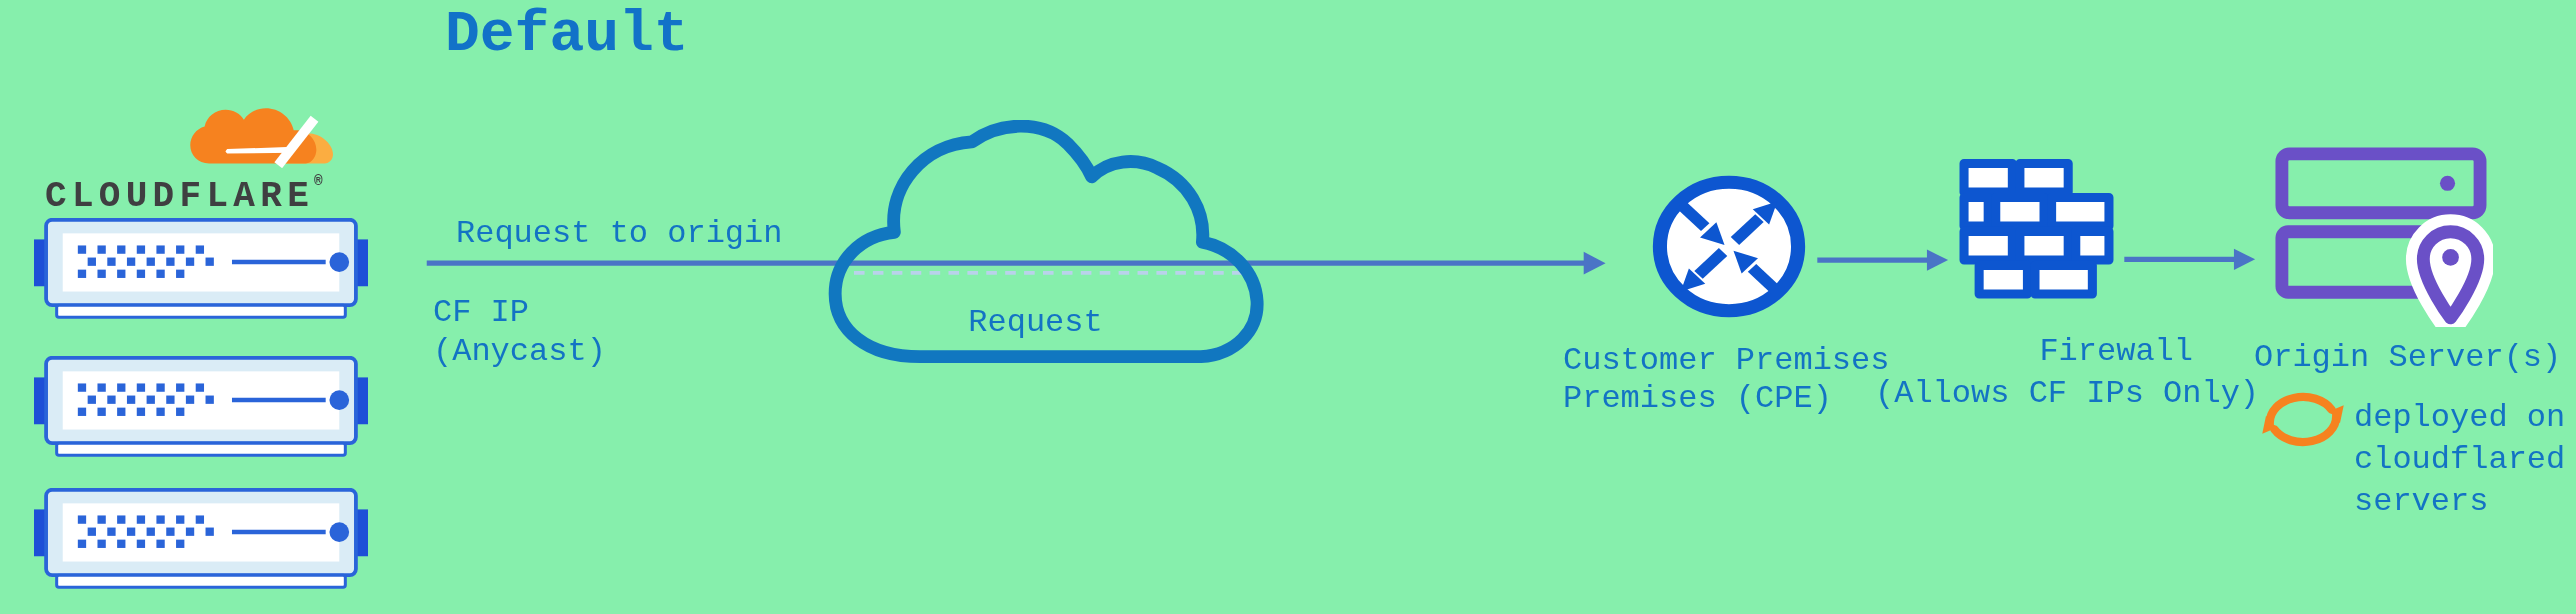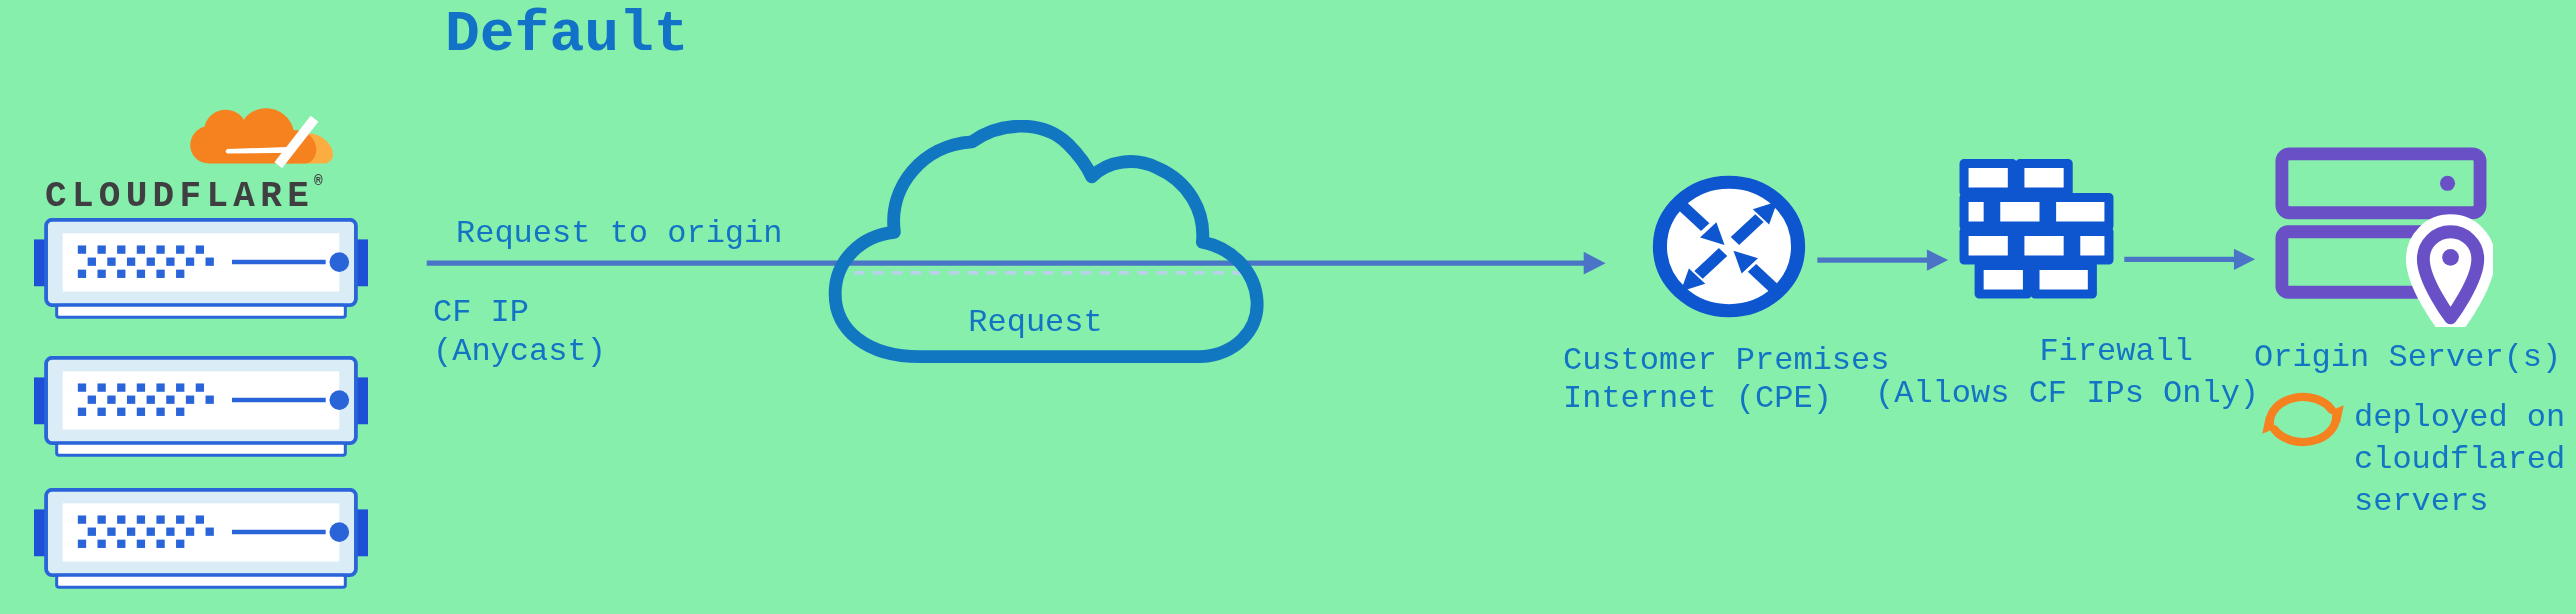--- a/index.html
+++ b/index.html
@@ -184,21 +184,21 @@
       <line x1="113" y1="97" x2="146" y2="64"></line>
       <polygon points="170,40 159,73 137,51" stroke="none"></polygon>
       <line x1="97" y1="113" x2="64" y2="146"></line>
       <polygon points="40,170 51,137 73,159" stroke="none"></polygon>
       <line x1="167" y1="167" x2="136" y2="136"></line>
       <polygon points="111,111 144,122 122,144" stroke="none"></polygon>
     </g>
   </svg>
   <div class="abs lbl cpe-label">
     <div>Customer Premises</div>
-    <div>Internet (CPE)</div>
+    <div>Premises (CPE)</div>
   </div>
 
   <svg class="abs" style="left:1958px;top:157px" width="157" height="145" viewBox="0 0 208 191">
     <g fill="#ffffff" stroke="#0d56d0" stroke-width="12" stroke-linejoin="round">
       <rect x="8" y="8" width="64" height="38"></rect>
       <rect x="82" y="8" width="64" height="38"></rect>
       <rect x="8" y="53" width="32" height="38"></rect>
       <rect x="50" y="53" width="64" height="38"></rect>
       <rect x="124" y="53" width="76" height="38"></rect>
       <rect x="8" y="98" width="64" height="38"></rect>

